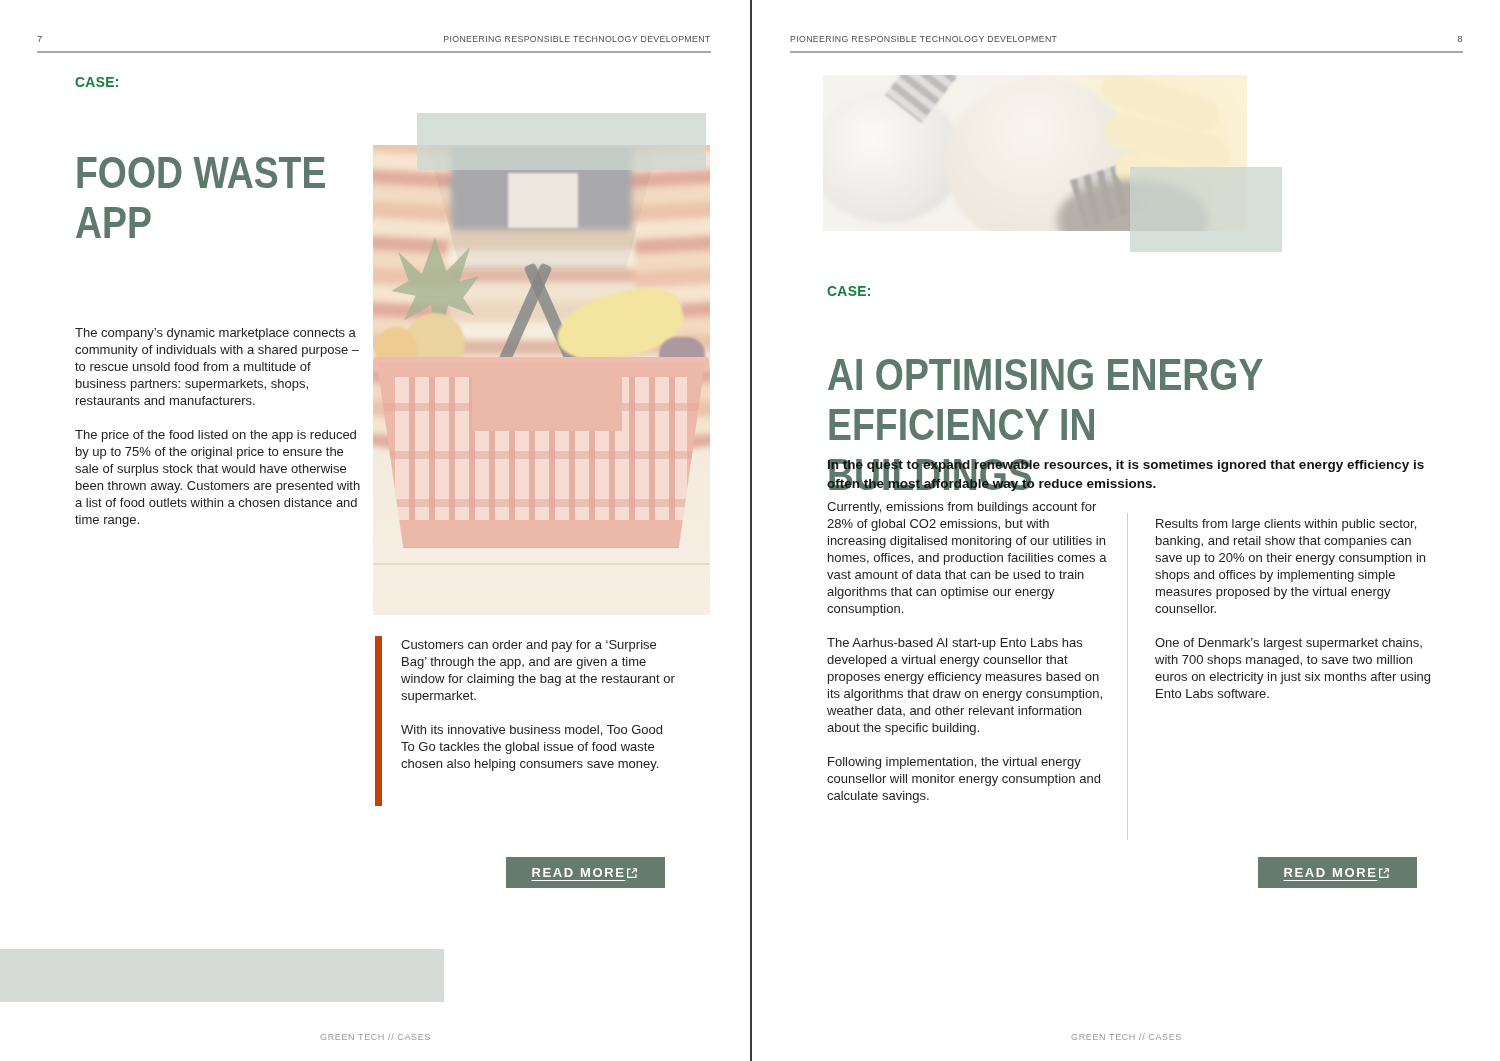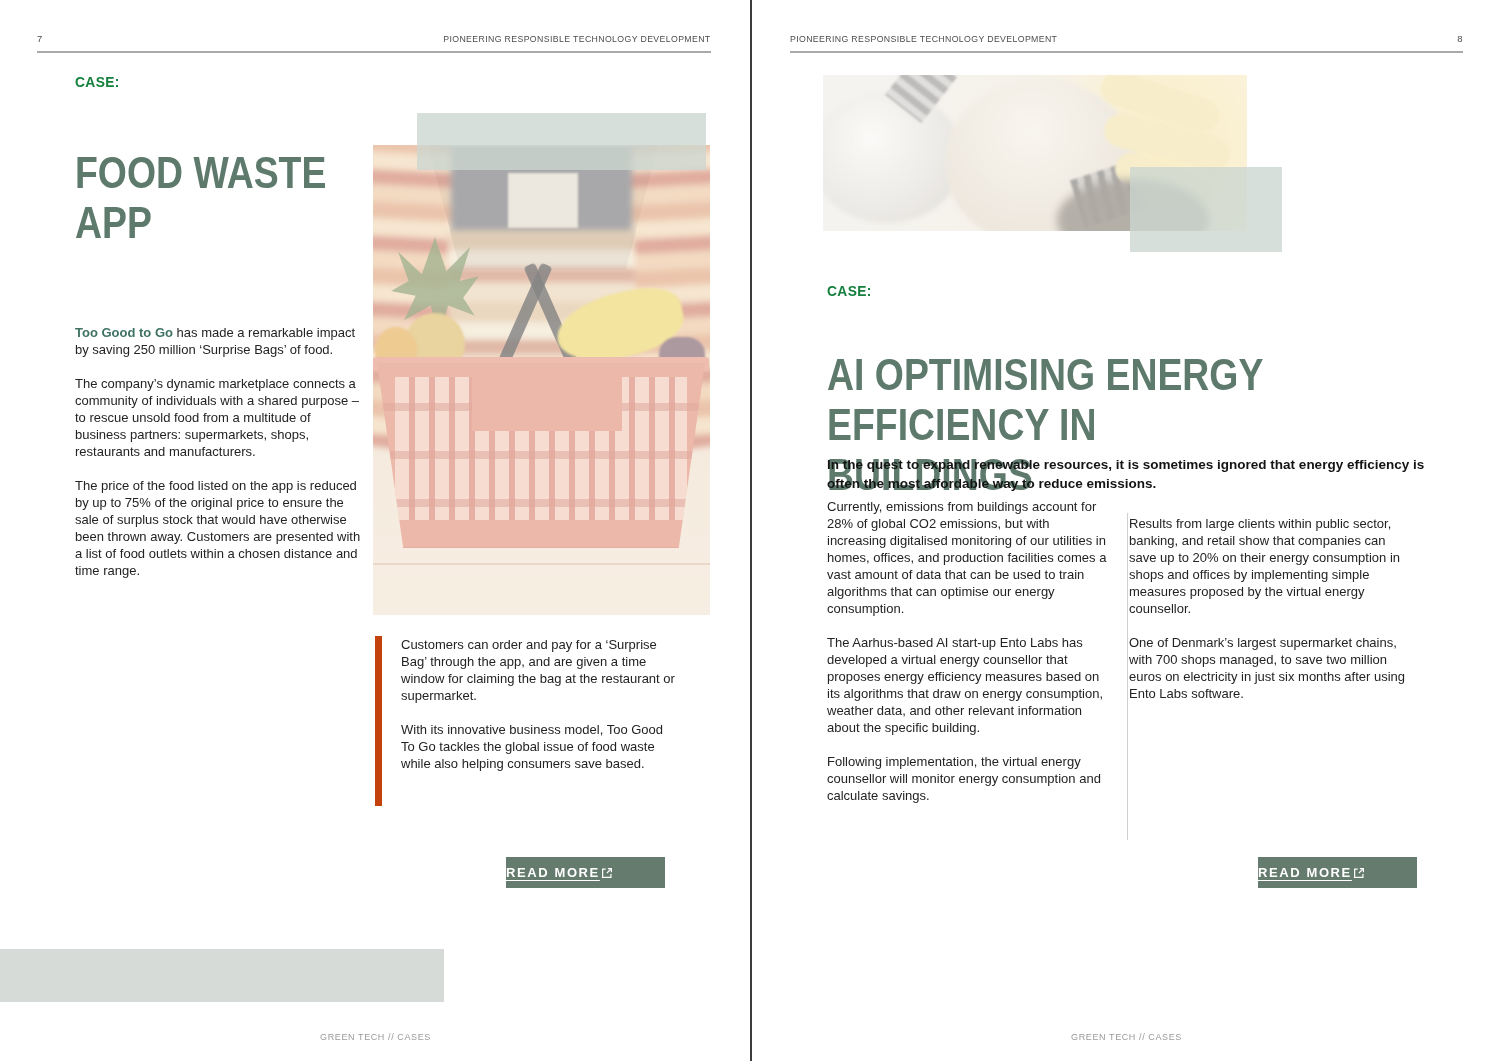--- a/index.html
+++ b/index.html
@@ -20,21 +20,21 @@
   .big-title .cond-t { display:inline-block; transform:scaleX(.85); transform-origin:0 0; white-space:pre-line; }
 
   
   .intro-bold { font-size:13.5px; font-weight:bold; line-height:18.6px; color:#141414; }
   .body-col { font-size:13px; line-height:17px; color:#232323; }
   .body-col p { margin:0 0 17px 0; }
   .green-lead { color:#3f7263; font-weight:bold; }
   .side-block { border-left:7px solid #c2410c; padding-left:19px; min-height:170px; }
 
   
-  .read-more { display:flex; align-items:center; 
+  .read-more { display:flex; align-items:center; justify-content:center; 
                background:#657b6e; color:#ffffff; font-size:13px; font-weight:bold;
                letter-spacing:1.6px; cursor:pointer; }
   .read-more .lbl { text-decoration:underline; text-underline-offset:3px; }
 
   
   .footer-txt { font-size:9px; letter-spacing:.6px; color:#9a9a9a; text-align:center; }
   .sage-block { background:#d6dbd8; }
   .sage-overlay { background:rgba(204,214,208,.78); }
   .center-rule { background:#3c3c3c; }
   .col-rule { background:#cfcfcf; }
@@ -112,21 +112,20 @@
   <div class="abs case-label" style="left:75px; top:73px;">
     <span class="cond">CASE:</span>
   </div>
   <div class="abs big-title" style="left:75px; top:98px; width:420px;">
     <span class="cond-t">FOOD WASTE
 APP</span>
   </div>
 
 
   <div class="abs body-col" style="left:75px; top:324px; width:289px;">
-    <p><span class="green-lead">Too Good to Go</span><span> has made a remarkable impact by saving 250 million ‘Surprise Bags’ of food.</span></p>
     <p>The company’s dynamic marketplace connects a community of individuals with a shared purpose – to rescue unsold food from a multitude of business partners: supermarkets, shops, restaurants and manufacturers.</p>
     <p>The price of the food listed on the app is reduced by up to 75% of the original price to ensure the sale of surplus stock that would have otherwise been thrown away. Customers are presented with a list of food outlets within a chosen distance and time range.</p>
   </div>
 
   <div class="abs photo" style="left:373px; top:145px; width:337px; height:470px;">
     <div class="m-bg"></div>
     <div class="m-ceiling"></div>
     <div class="m-sign"></div>
     <div class="m-shelf-left"></div>
     <div class="m-shelf-right"></div>
@@ -142,21 +141,21 @@
     <div class="m-basket">
       <div class="m-basket-label" style="position:absolute;"></div>
     </div>
     <div class="m-seam" style="top:418px;"></div>
     <div class="wash"></div>
   </div>
   <div class="abs sage-overlay" style="left:417px; top:113px; width:289px; height:57px;"></div>
 
   <div class="abs body-col side-block" style="left:375px; top:636px; width:300px;">
     <p>Customers can order and pay for a ‘Surprise Bag’ through the app, and are given a time window for claiming the bag at the restaurant or supermarket.</p>
-    <p>With its innovative business model, Too Good To Go tackles the global issue of food waste while also helping consumers save based.</p>
+    <p>With its innovative business model, Too Good To Go tackles the global issue of food waste chosen also helping consumers save money.</p>
   </div>
 
   <div class="abs read-more" style="left:506px; top:857px; width:159px; height:31px;">
     <span class="lbl">READ MORE</span>
     <svg width="14" height="14" viewBox="0 0 16 16">
       <path d="M6.5 3.5H3v9.5h9.5V9" fill="none" stroke="#ffffff" stroke-width="1.4"></path>
       <path d="M9 3h4v4" fill="none" stroke="#ffffff" stroke-width="1.4"></path>
       <path d="M12.8 3.2L7.8 8.2" fill="none" stroke="#ffffff" stroke-width="1.4"></path>
     </svg>
   </div>
@@ -197,21 +196,21 @@
   </div>
 
   <div class="abs intro-bold" style="left:827px; top:455px; width:600px; line-height:19px;">In the quest to expand renewable resources, it is sometimes ignored that energy efficiency is often the most affordable way to reduce emissions.</div>
 
   <div class="abs body-col" style="left:827px; top:498px; width:280px;">
     <p>Currently, emissions from buildings account for 28% of global CO2 emissions, but with increasing digitalised monitoring of our utilities in homes, offices, and production facilities comes a vast amount of data that can be used to train algorithms that can optimise our energy consumption.</p>
     <p>The Aarhus-based AI start-up Ento Labs has developed a virtual energy counsellor that proposes energy efficiency measures based on its algorithms that draw on energy consumption, weather data, and other relevant information about the specific building.</p>
     <p>Following implementation, the virtual energy counsellor will monitor energy consumption and calculate savings.</p>
   </div>
   <div class="abs col-rule" style="left:1127px; top:513px; width:1px; height:327px;"></div>
-  <div class="abs body-col" style="left:1129px; top:515px; width:280px;">
+  <div class="abs body-col" style="left:1155px; top:515px; width:280px;">
     <p>Results from large clients within public sector, banking, and retail show that companies can save up to 20% on their energy consumption in shops and offices by implementing simple measures proposed by the virtual energy counsellor.</p>
     <p>One of Denmark’s largest supermarket chains, with 700 shops managed, to save two million euros on electricity in just six months after using Ento Labs software.</p>
   </div>
 
   <div class="abs read-more" style="left:1258px; top:857px; width:159px; height:31px;">
     <span class="lbl">READ MORE</span>
     <svg width="14" height="14" viewBox="0 0 16 16">
       <path d="M6.5 3.5H3v9.5h9.5V9" fill="none" stroke="#ffffff" stroke-width="1.4"></path>
       <path d="M9 3h4v4" fill="none" stroke="#ffffff" stroke-width="1.4"></path>
       <path d="M12.8 3.2L7.8 8.2" fill="none" stroke="#ffffff" stroke-width="1.4"></path>

